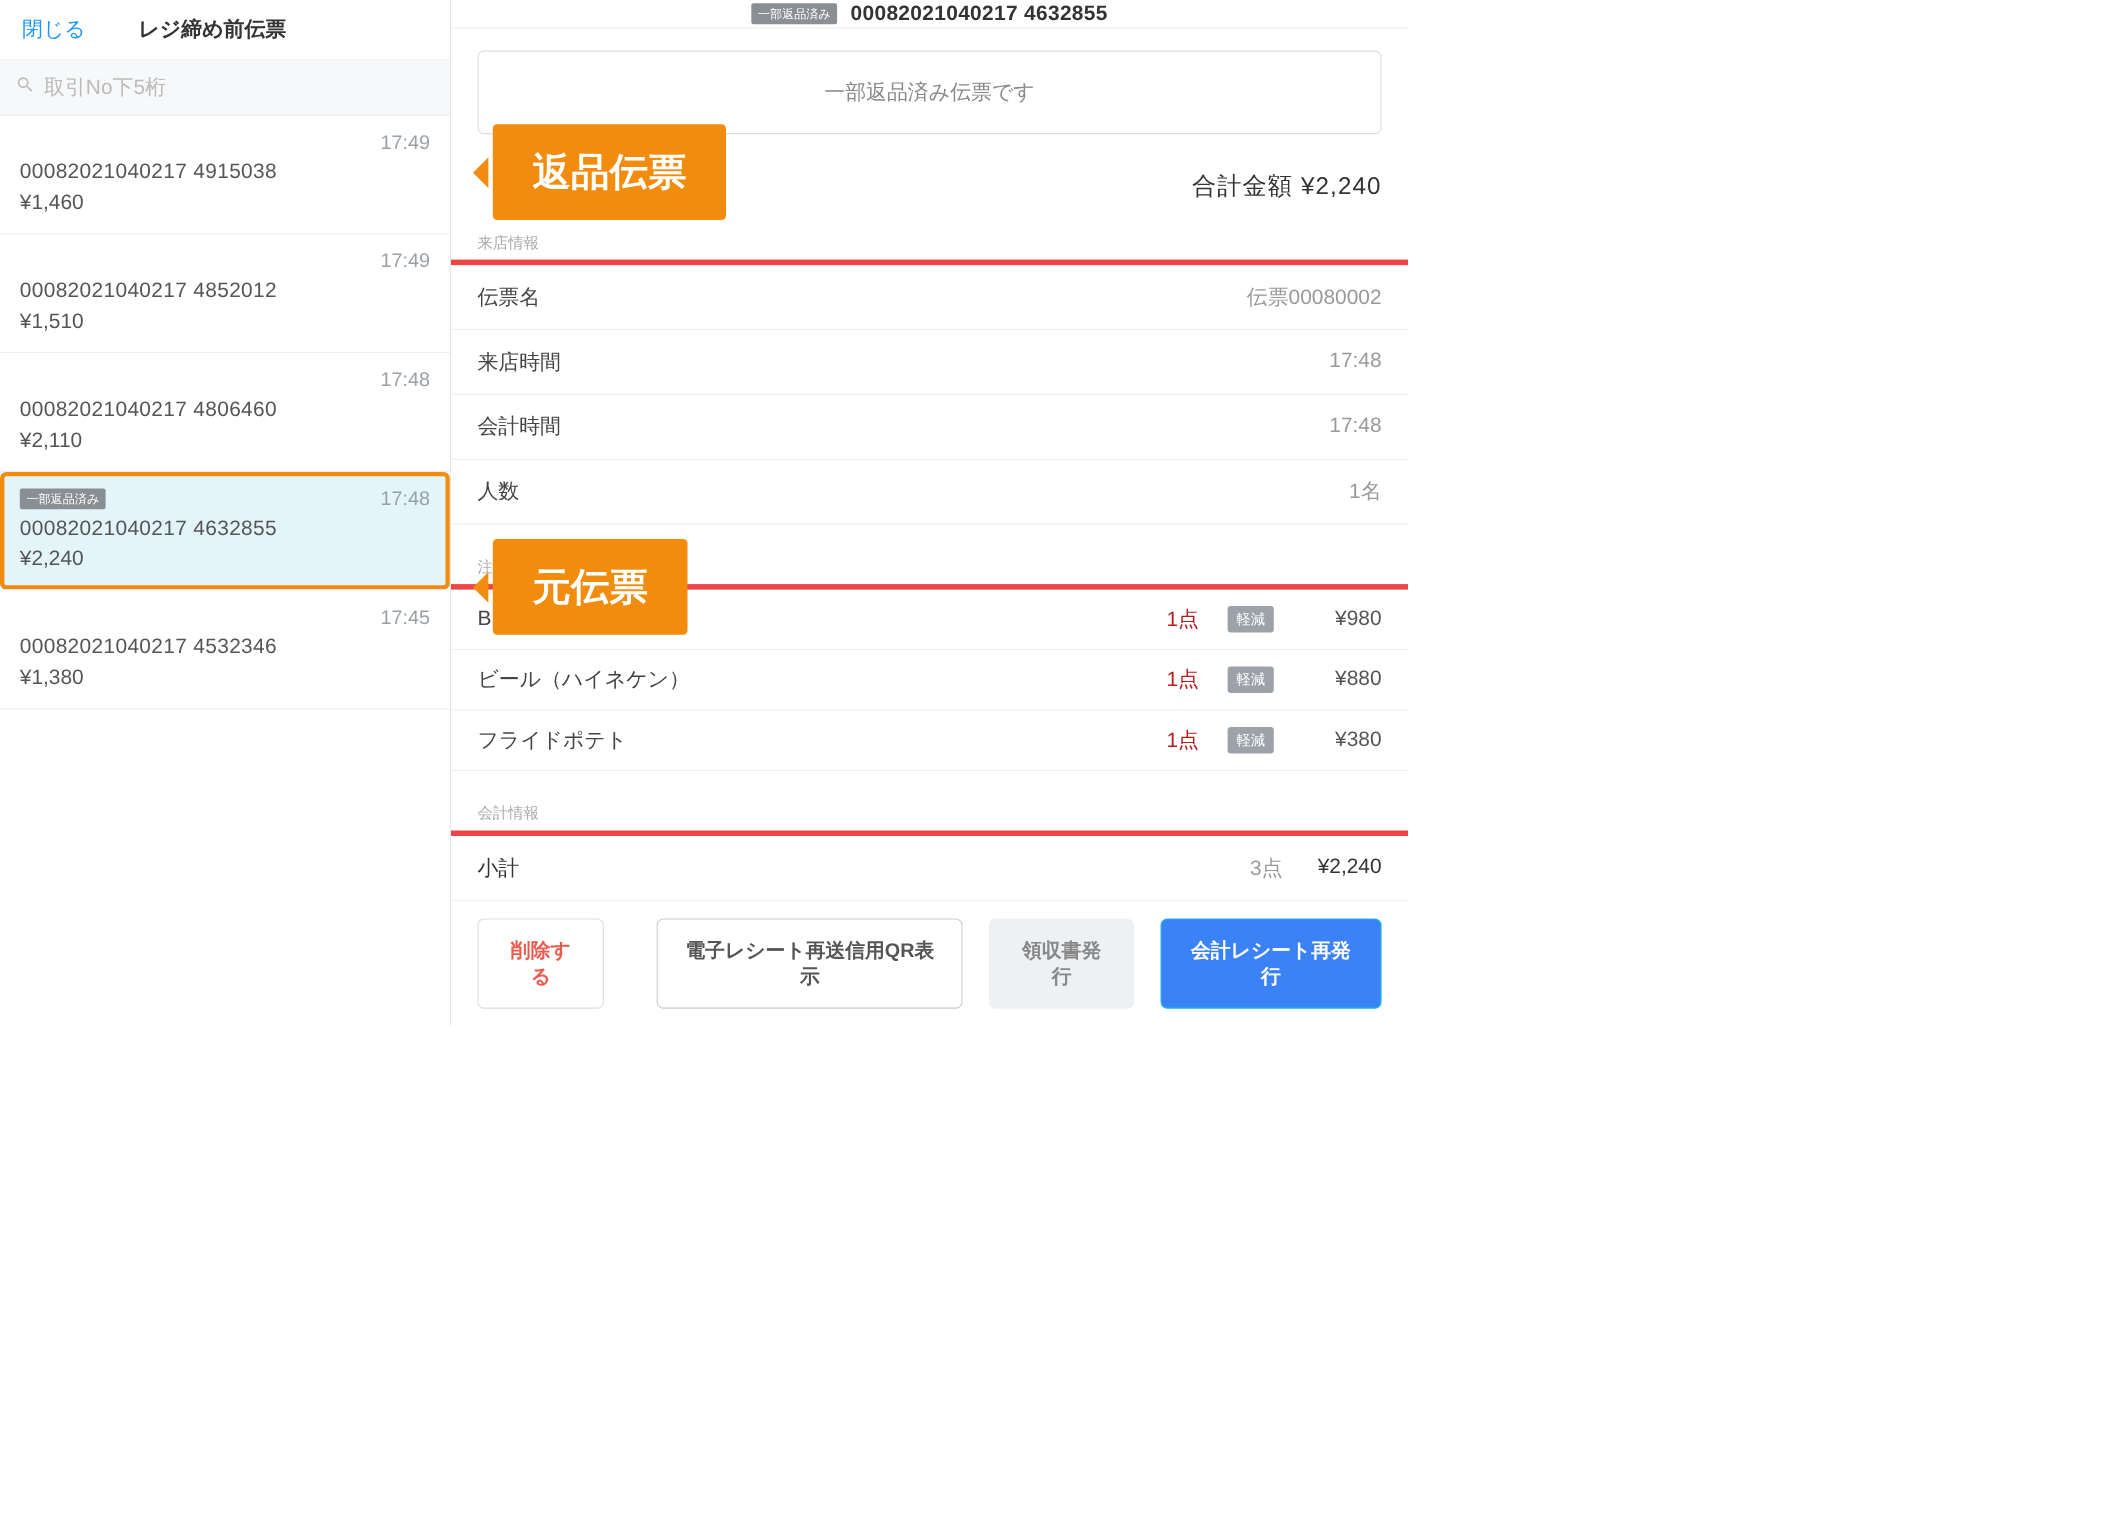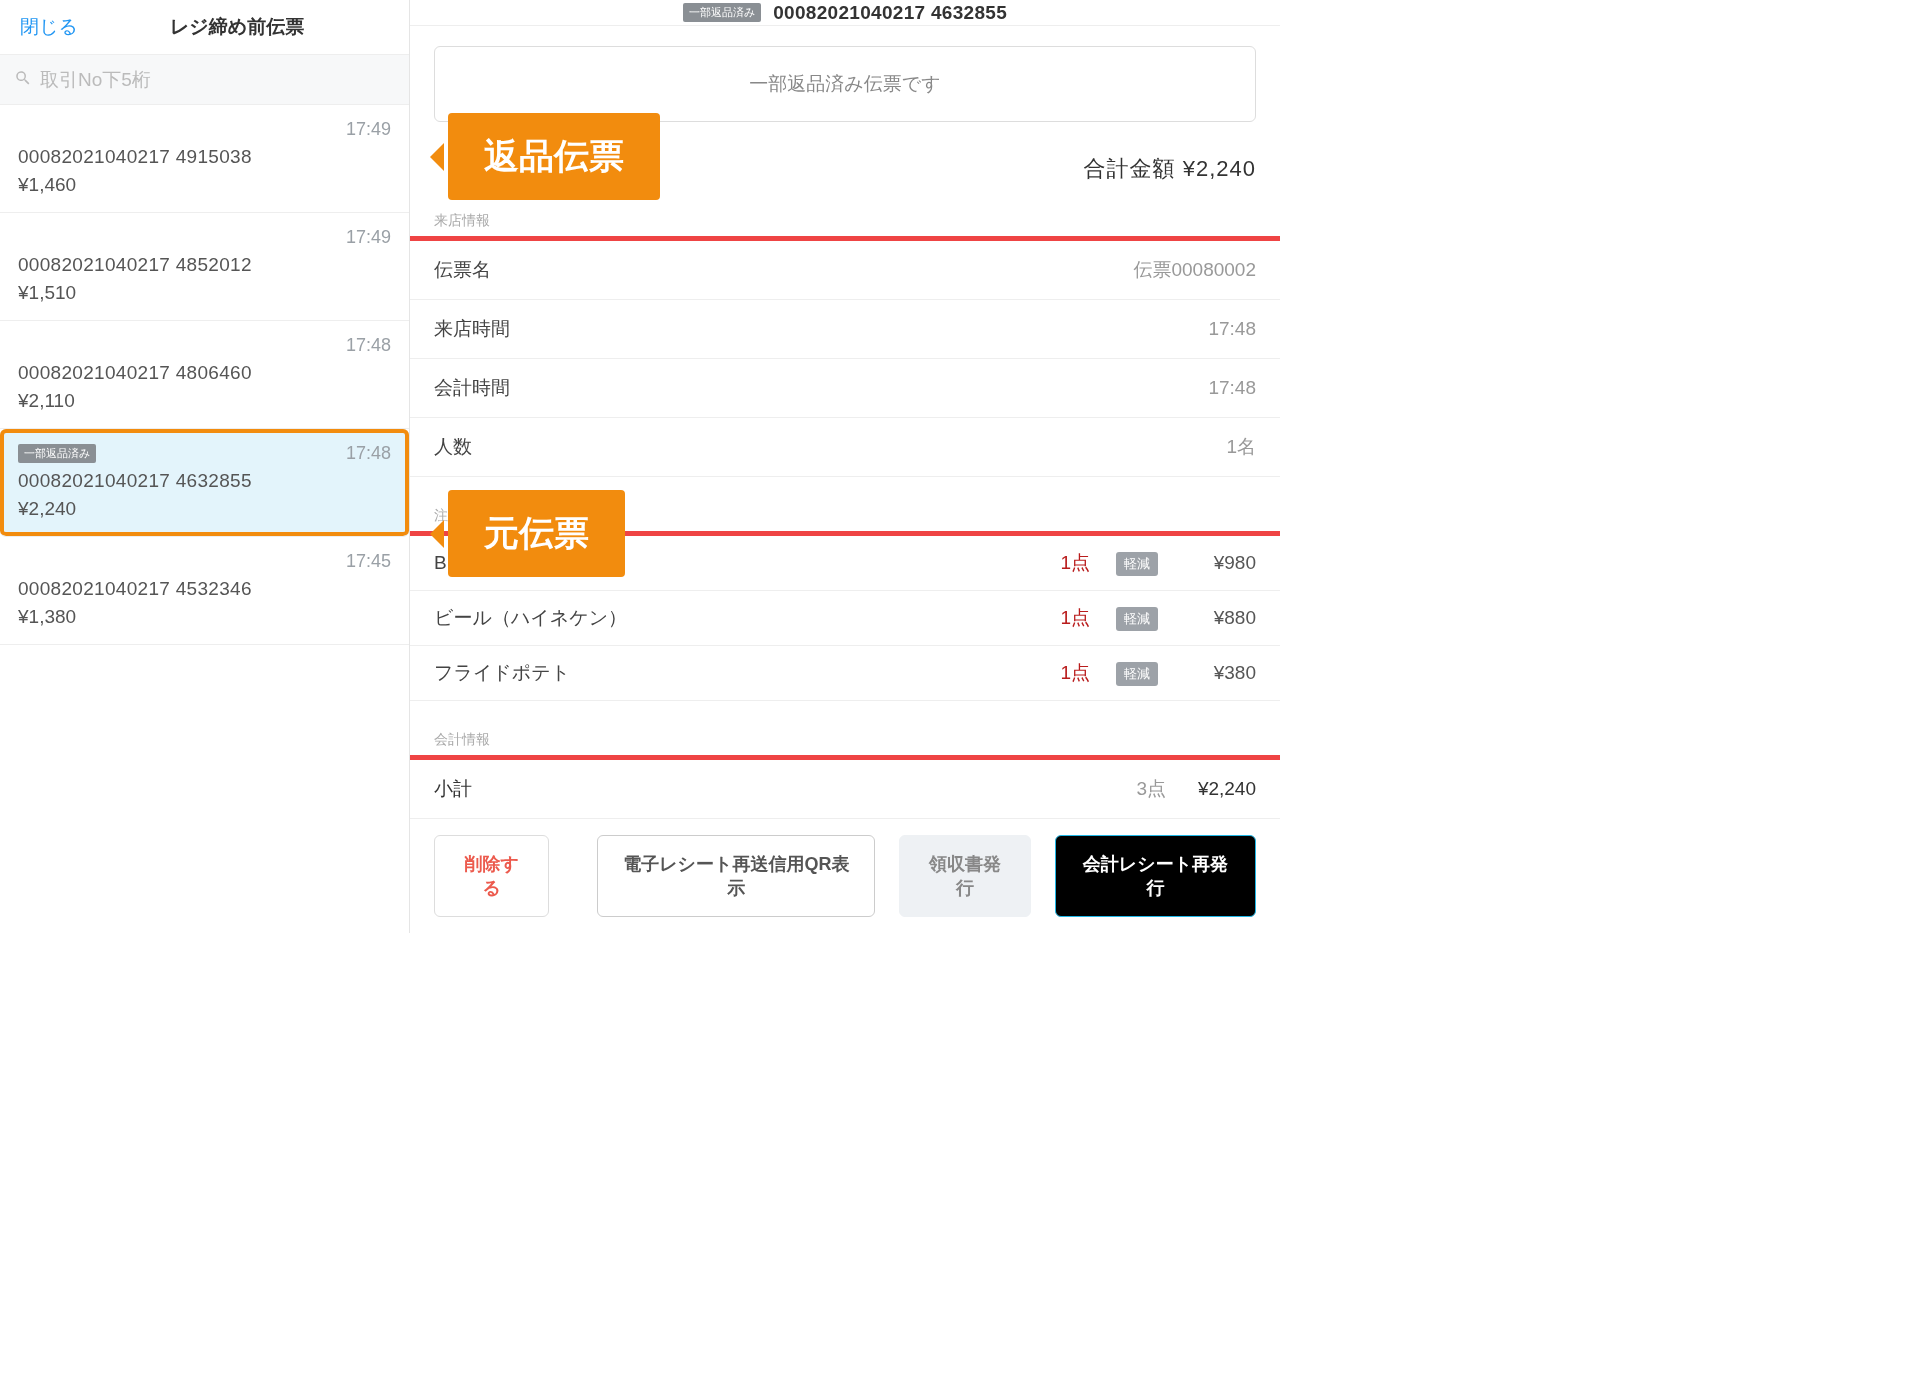--- a/index.html
+++ b/index.html
@@ -21,21 +21,21 @@
     flex-direction: column;
   }
   .left-header {
     display: flex;
     align-items: center;
     height: 55px;
     padding: 0 20px;
     border-bottom: 1px solid #eee;
   }
   .close-link { color: #2196f3; font-size: 19px; cursor: pointer; }
-  .left-title { font-size: 19px; font-weight: 700; margin-left: 92px; color: #333; }
+  .left-title { font-size: 19px; font-weight: 700; margin-left: 48px; color: #333; }
   .search-bar {
     display: flex; align-items: center;
     height: 50px; padding: 0 14px;
     background: #f7f8f9;
     border-bottom: 1px solid #eee;
     color: #aaa;
   }
   .search-bar svg { width: 18px; height: 18px; fill: #bbb; margin-right: 8px; flex: none; }
   .search-input {
     border: none; background: transparent; outline: none;
@@ -116,21 +116,21 @@
     padding: 16px 24px; gap: 24px; border-top: 1px solid #eee;
     background: #fff;
   }
   .btn {
     border-radius: 6px; padding: 16px 22px; font-size: 18px;
     border: 1px solid #ccc; background: #fff; cursor: pointer;
     color: #555; font-weight: 600;
   }
   .btn-danger { color: #ec5a4d; border-color: #ddd; }
   .btn-muted { background: #eef1f4; color: #888; border-color: #eef1f4; }
-  .btn-primary { background: #000000; color: #fff; border-color: #20b7e6; }
+  .btn-primary { background: #3b82f6; color: #fff; border-color: #20b7e6; }
   .spacer { flex: 1; }
 
   
   .callout {
     position: absolute; z-index: 10;
     background: #f28c0e; color: #fff;
     font-size: 35px; font-weight: 700;
     padding: 20px 36px; border-radius: 4px;
   }
   .callout::before {

